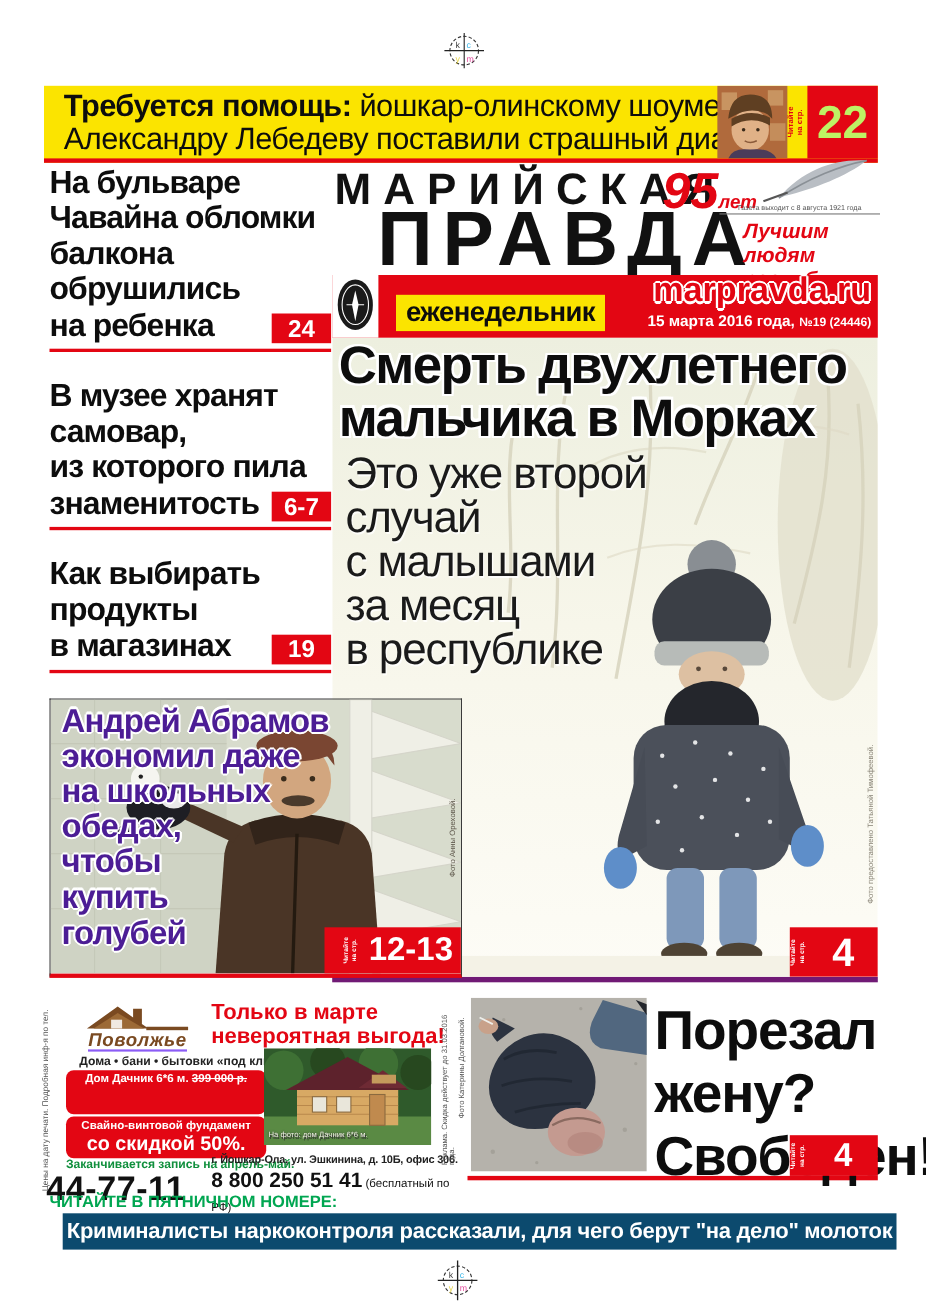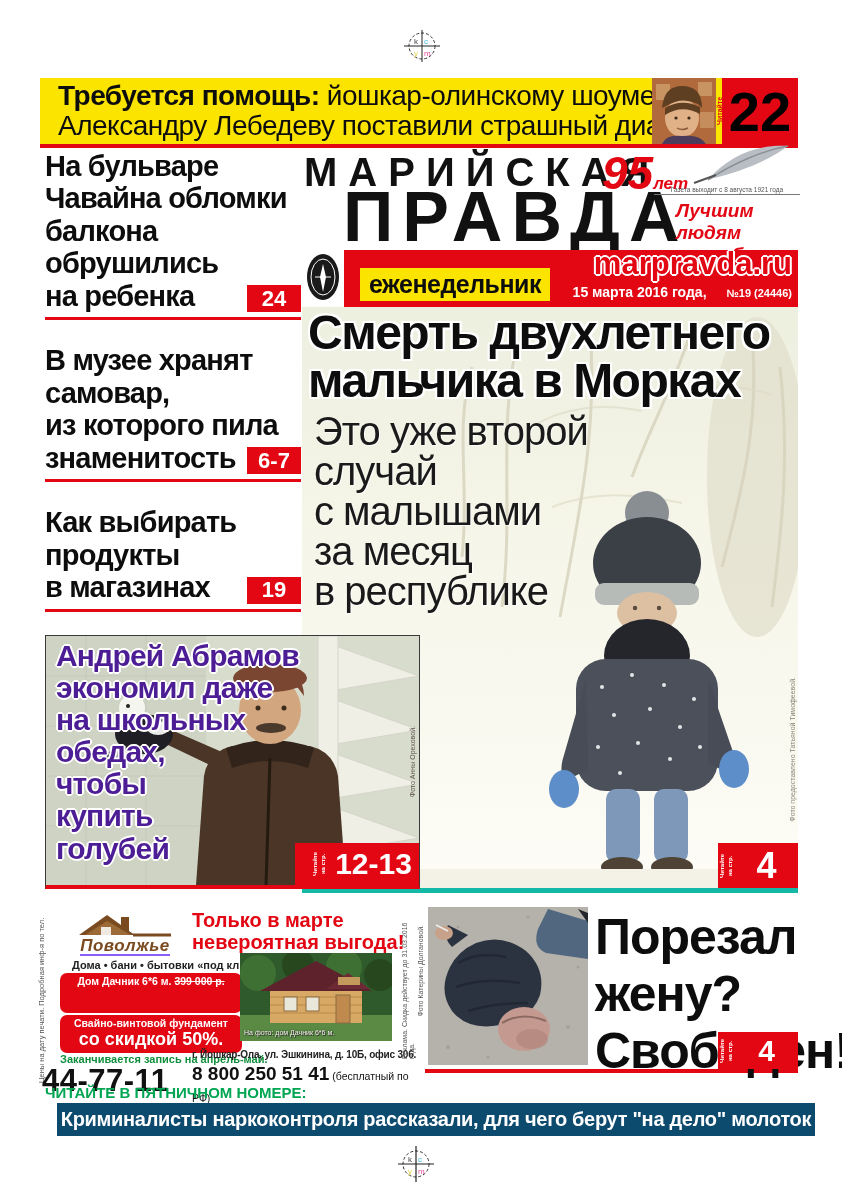--- a/index.html
+++ b/index.html
@@ -13,23 +13,23 @@
 
   
   .top-banner{left:40px;top:78px;width:758px;height:66px;background:#fbe400;
               border-bottom:4px solid #e30613;}
   .tb-text{position:absolute;left:18px;top:3px;font-size:28px;line-height:1.08;color:#0d0d0d;letter-spacing:-0.5px;}
   .tb-bold{font-weight:800;}
   .tb-photo{position:absolute;right:82px;top:0;width:64px;height:66px;}
   .tb-vlabel{position:absolute;right:65px;top:0;height:66px;width:17px;
              writing-mode:vertical-rl;transform:rotate(180deg);
              font-size:7px;font-weight:bold;color:#e30613;line-height:1.15;text-align:center;white-space:pre-line;}
-  .tb-pagebox{position:absolute;right:0;top:0;width:76px;height:66px;background:#e30613;
+  .tb-pagebox{position:absolute;right:0;top:0;width:64px;height:66px;background:#e30613;
               display:flex;align-items:center;justify-content:center;
-              color:#000000;font-size:56px;font-weight:800;}
+              color:#bef264;font-size:42px;font-weight:800;}
 
   
   .left-col{left:45px;top:150px;width:256px;}
   .teaser{position:relative;border-bottom:3px solid #e30613;padding-bottom:5px;margin-bottom:24px;}
   .teaser-text{font-size:29px;line-height:1.12;font-weight:800;color:#0d0d0d;letter-spacing:-0.8px;}
   .teaser-page{position:absolute;right:0;bottom:5px;width:54px;height:27px;background:#e30613;
                color:#fff;font-size:22px;font-weight:800;display:flex;align-items:center;justify-content:center;}
 
   
   .masthead{left:302px;top:146px;width:496px;height:161px;}
@@ -46,32 +46,32 @@
   .mh-strip{position:absolute;left:0;top:104px;width:496px;height:57px;background:#e30613;}
   .mh-emblem-bg{position:absolute;left:0;top:-4px;width:42px;height:61px;background:#fff;}
   .mh-emblem{position:absolute;left:3px;top:2px;width:36px;height:50px;}
   .mh-weekly{position:absolute;left:58px;top:18px;width:190px;height:33px;background:#fbe400;
              display:flex;align-items:center;justify-content:center;
              font-size:25px;font-weight:800;color:#0d0d0d;letter-spacing:-0.5px;}
   .mh-site{position:absolute;right:6px;top:-4px;font-size:31px;font-weight:800;color:#e30613;
            text-shadow:2px 0 0 #fff,-2px 0 0 #fff,0 2px 0 #fff,0 -2px 0 #fff,1px 1px 0 #fff,-1px -1px 0 #fff,1px -1px 0 #fff,-1px 1px 0 #fff;}
   .mh-dateline{position:absolute;right:6px;top:33px;color:#fff;font-weight:bold;}
   .mh-date{font-size:14px;}
-  .mh-issue{font-size:11px;margin-left:20px;}
+  .mh-issue{font-size:11px;margin-left:4px;}
 
   
   .readbox{position:absolute;background:#e30613;display:flex;align-items:stretch;}
   .readbox .vlabel{writing-mode:vertical-rl;transform:rotate(180deg);
                    font-size:6px;font-weight:bold;color:#fff;line-height:1.25;
                    white-space:pre-line;text-align:center;padding:2px 1px;}
   .readbox .num{flex:1;display:flex;align-items:center;justify-content:center;
                 color:#fff;font-weight:800;}
 
   
-  .main-story{left:302px;top:307px;width:496px;height:581px;border-bottom:5px solid #14b8a6;overflow:hidden;}
+  .main-story{left:302px;top:307px;width:496px;height:581px;border-bottom:5px solid #701a75;overflow:hidden;}
   .ms-photo{position:absolute;left:0;top:0;width:496px;height:581px;}
   .ms-headline{position:absolute;left:6px;top:2px;font-size:48px;line-height:0.99;font-weight:800;
                color:#0d0d0d;letter-spacing:-1.5px;
                text-shadow:2px 0 0 #fff,-2px 0 0 #fff,0 2px 0 #fff,0 -2px 0 #fff,2px 2px 0 #fff,-2px -2px 0 #fff,2px -2px 0 #fff,-2px 2px 0 #fff;}
   .ms-subhead{position:absolute;left:12px;top:104px;font-size:40px;line-height:1.0;color:#1a1a1a;letter-spacing:-1px;
               text-shadow:1px 1px 0 rgba(255,255,255,.8);}
   .ms-credit{position:absolute;right:2px;top:370px;writing-mode:vertical-rl;transform:rotate(180deg);
              font-size:7px;color:#8a8578;}
   .ms-readbox{right:0;bottom:0;width:80px;height:45px;}
   .ms-readbox .num{font-size:36px;}

